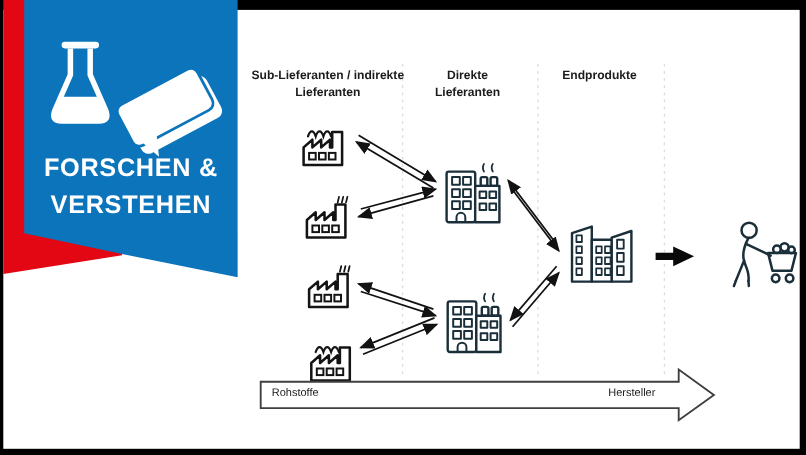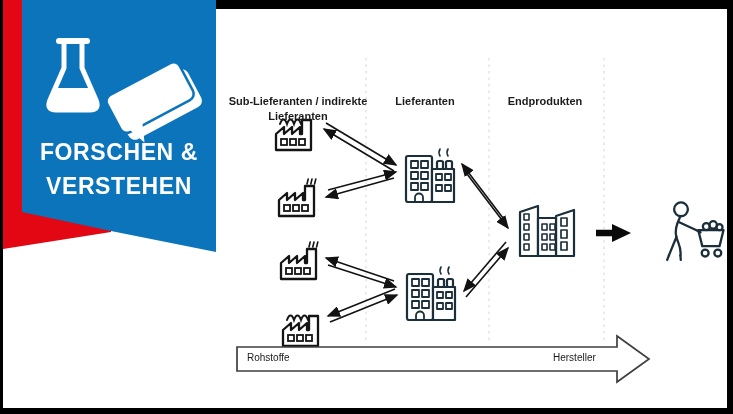--- a/index.html
+++ b/index.html
@@ -4,21 +4,21 @@
 <style>
   html,body{margin:0;padding:0;background:#222;}
   .stage{position:relative;width:733px;height:414px;background:#000;overflow:hidden;
          font-family:"Liberation Sans", sans-serif;}
   .paper{position:absolute;left:3px;top:9px;width:724px;height:399px;background:#ffffff;}
   svg{position:absolute;left:0;top:0;}
   .abs{position:absolute;}
   .badge-text{position:absolute;left:22px;width:194px;text-align:center;color:#ffffff;
               font-weight:bold;font-size:23px;letter-spacing:0.6px;line-height:24px;}
   .hdr{position:absolute;top:62px;font-size:11px;font-weight:bold;color:#1c1c1c;
-       text-align:center;line-height:15px;margin-top:32px;}
+       text-align:center;line-height:15px;}
   .flow-label{position:absolute;top:352px;font-size:10px;font-weight:500;color:#1a1a1a;}
 </style>
 </head>
 <body>
 
 <div class="stage">
   <div class="paper"></div>
 
   <svg class="abs" width="733" height="414" viewBox="0 0 733 414">
     <defs>
@@ -147,24 +147,25 @@
     </g>
 
     <polygon points="237,347 617,347 617,336 649,359 617,382 617,371 237,371" fill="#ffffff" stroke="#3f3f3f" stroke-width="1.7" stroke-linejoin="miter"></polygon>
   </svg>
 
   <div class="hdr" style="left:218px;width:160px">
     <div>Sub-Lieferanten / indirekte</div>
     <div>Lieferanten</div>
   </div>
   <div class="hdr" style="left:369px;width:112px">
+    <div>Direkte</div>
     <div>Lieferanten</div>
   </div>
   <div class="hdr" style="left:489px;width:112px">
-    <div>Endprodukten</div>
+    <div>Endprodukte</div>
   </div>
 
   <div class="flow-label" style="left:247px">Rohstoffe</div>
   <div class="flow-label" style="left:553px">Hersteller</div>
 
   <svg class="abs" width="220" height="260" viewBox="0 0 220 260">
     <polygon points="3,0 118,0 111,232 3,249" fill="#e30613"></polygon>
     <polygon points="22,0 216,0 216,252 111,231 22,212" fill="#0b74bb"></polygon>
     <g transform="translate(46,38)">
       <path d="M10,50 L4,62 Q0,72 10,72 H44 Q54,72 50,62 L44,50 Z" fill="#ffffff"></path>

